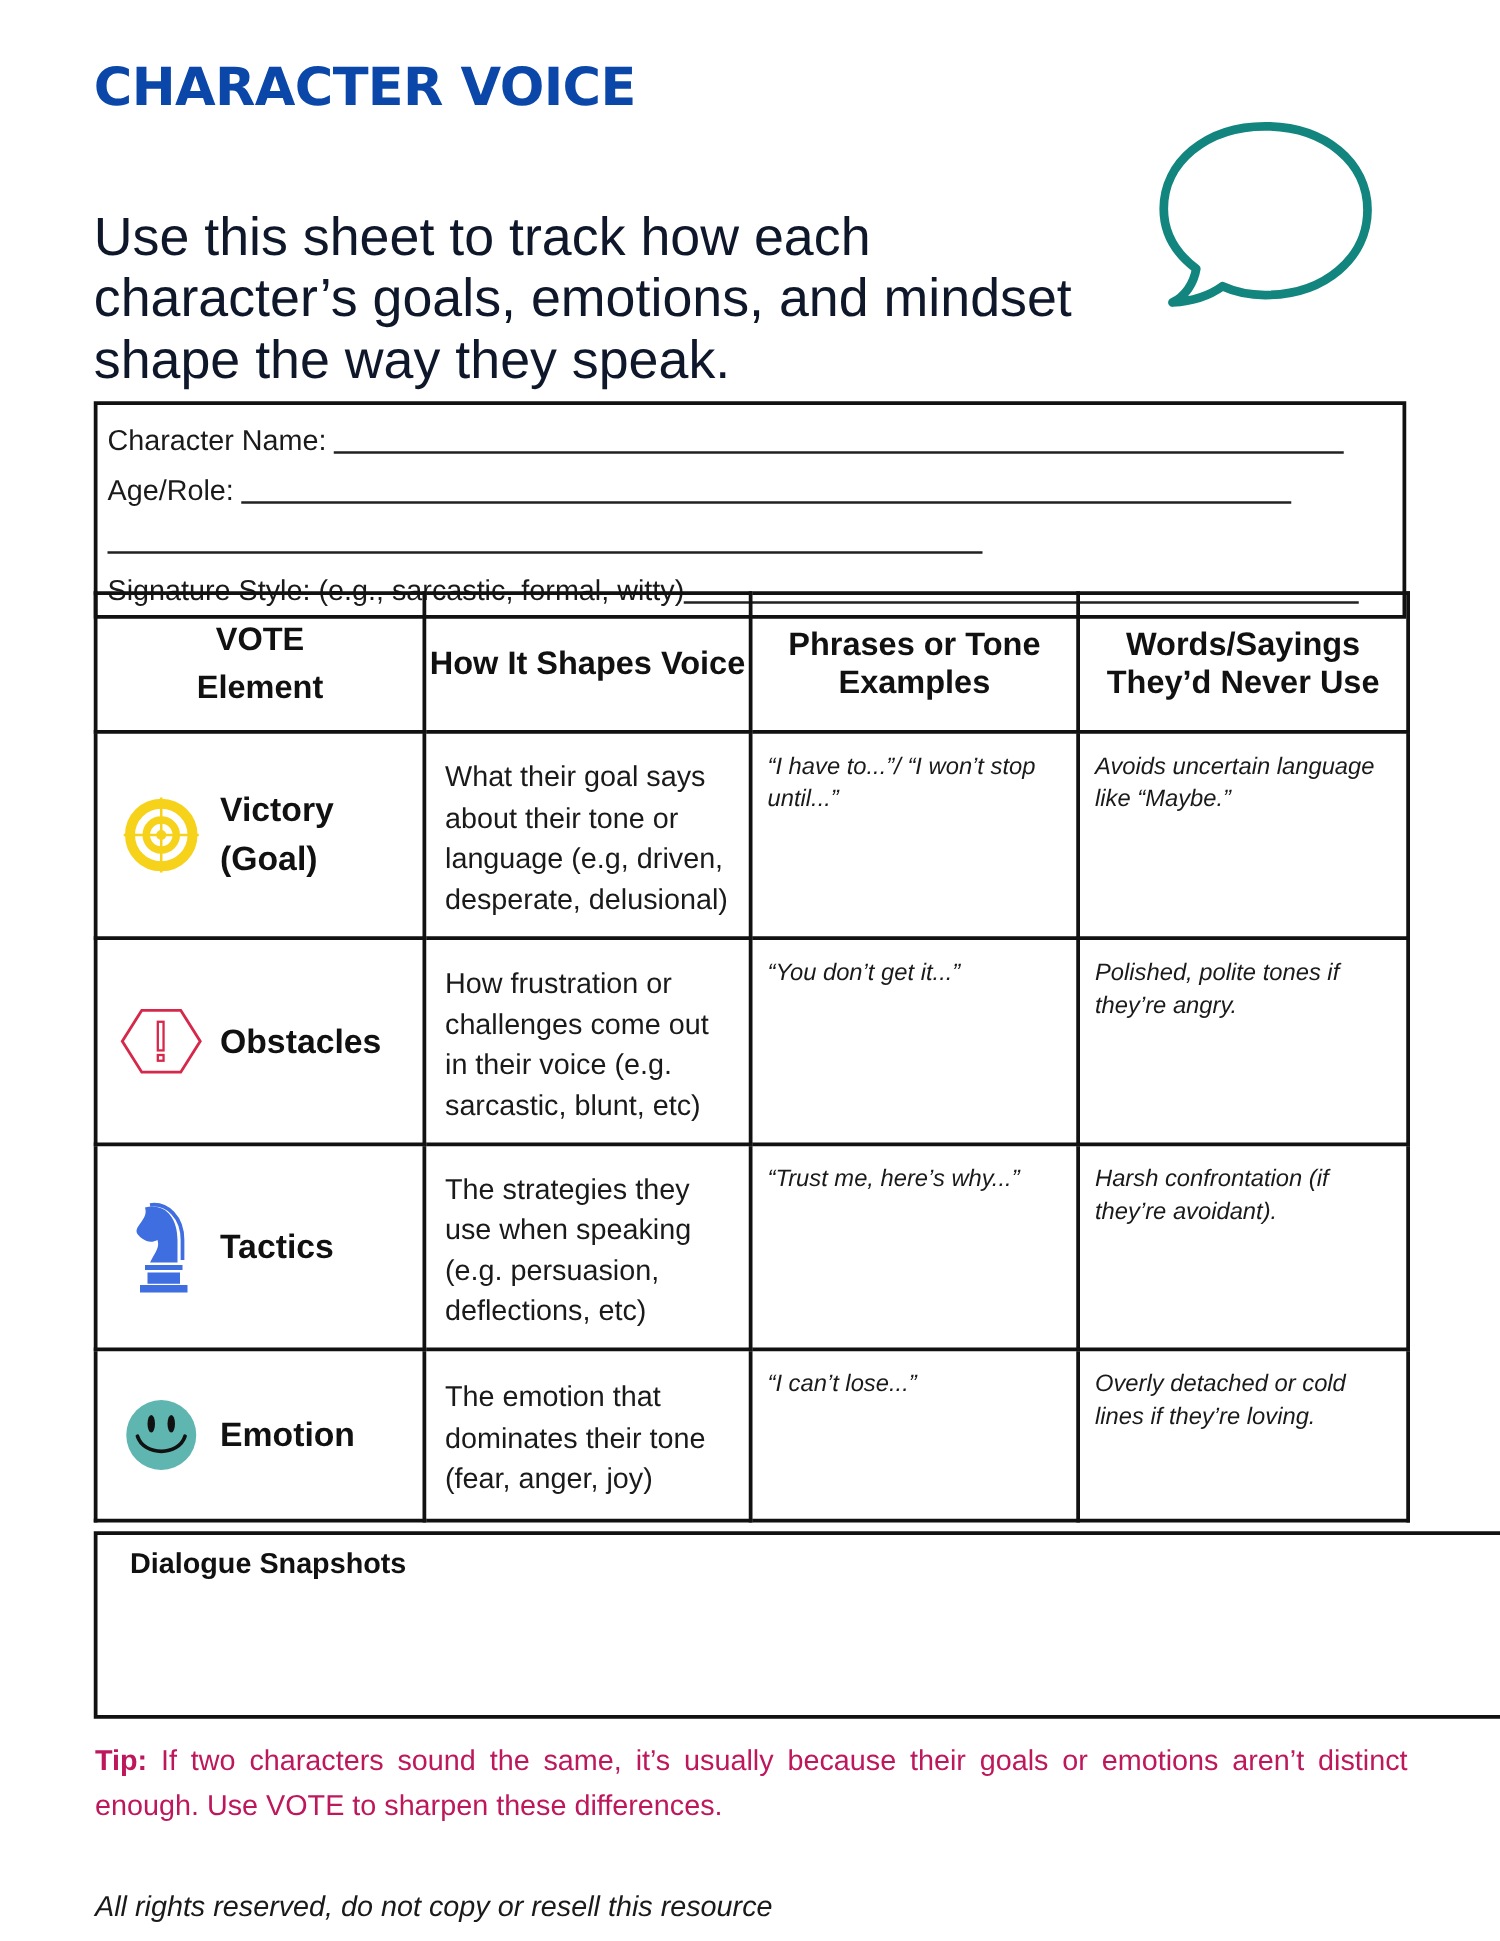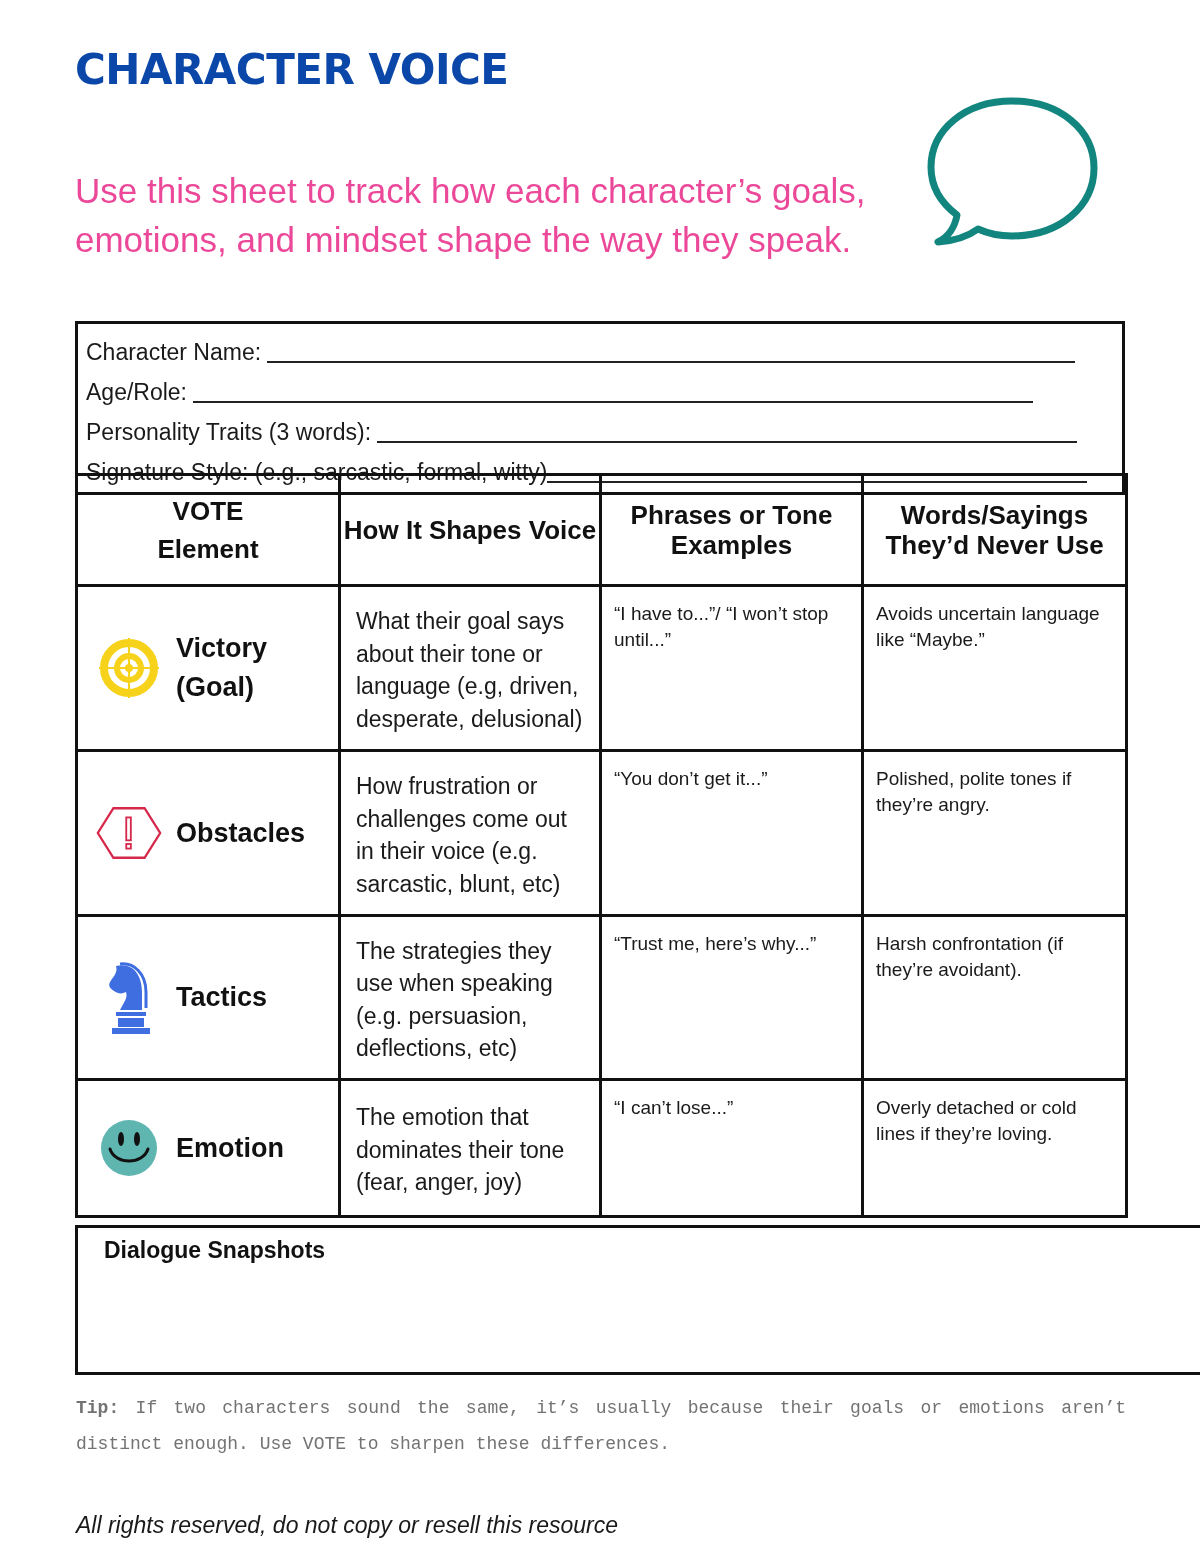--- a/index.html
+++ b/index.html
@@ -6,21 +6,21 @@
     html, body { width: 1200px; height: 1553px; background: #ffffff; }
     body { font-family: "Liberation Sans", sans-serif; color: #111; position: relative; overflow: hidden; }
 
     .title {
       position: absolute; left: 75px; top: 38px;
       font-family: "DejaVu Sans", sans-serif; font-weight: bold;
       color: #0b47a8; font-size: 42px; line-height: 63px; letter-spacing: -0.5px;
     }
     .subtitle {
       position: absolute; left: 75px; top: 166px; width: 840px;
-      font-size: 35px; line-height: 49px; color: #ec4899;
+      font-size: 43px; line-height: 49px; color: #0f172a;
     }
     .bubble { position: absolute; left: 920px; top: 95px; width: 185px; height: 155px; }
 
     .info-box {
       position: absolute; left: 75px; top: 287px; width: 1050px; height: 174px;
       border: 3px solid #111; padding: 8px 8px; margin-top: 34px;
     }
     .info-row {
       display: flex; align-items: flex-end; font-size: 23px; line-height: 40px; height: 40px; color: #1a1a1a;
     }
@@ -33,36 +33,36 @@
     }
     table.vote th, table.vote td { border: 3px solid #111; }
     table.vote th {
       height: 111px; font-size: 26px; font-weight: bold; line-height: 30px; text-align: center; color: #111;
     }
     table.vote th.first { line-height: 38px; }
     .elem-cell { display: flex; align-items: center; padding-left: 18px; gap: 14px; height: 100%; }
     .elem-icon { width: 66px; height: 66px; flex: 0 0 66px; display: flex; align-items: center; justify-content: center; }
     .elem-name { font-size: 27px; font-weight: bold; line-height: 39px; color: #111; }
     td.shape { font-size: 23px; line-height: 32.5px; padding: 14px 10px 10px 15px; vertical-align: middle; color: #1a1a1a; }
-    td.small { font-size: 19px; line-height: 26px; padding: 14px 10px 10px 12px; vertical-align: top; color: #1a1a1a; }
+    td.small { font-size: 19px; line-height: 26px; padding: 14px 10px 10px 12px; vertical-align: top; color: #1a1a1a; font-style: italic; }
     tr.r1 td { height: 165px; }
     tr.r2 td { height: 165px; }
     tr.r3 td { height: 164px; }
     tr.r4 td { height: 137px; }
 
     .snap-box {
       position: absolute; left: 75px; top: 1225px; width: 1200px; height: 150px;
       border: 3px solid #111; padding: 6px 26px;
     }
     .snap-title { font-size: 23px; font-weight: bold; line-height: 32px; color: #111; }
     .snap-desc { font-size: 18px; line-height: 26px; color: #222; }
 
     .tip {
       position: absolute; left: 76px; top: 1390px; width: 1050px;
-      font-size: 18px; line-height: 36px; color: #737373; text-align: justify; font-family: Liberation Mono, monospace;
+      font-size: 23px; line-height: 36px; color: #be185d; text-align: justify;
     }
     .tip b { font-weight: bold; }
     .rights {
       position: absolute; left: 76px; top: 1470px;
       font-size: 23px; font-style: italic; line-height: 32px; color: #1a1a1a; margin-top: 39px;
     }
   </style>
 </head>
 <body>
 
@@ -78,21 +78,20 @@
 <div class="info-box">
   <div class="info-row">
     <span class="lbl">Character Name:</span>
     <span class="line" style="width:808px"></span>
   </div>
   <div class="info-row">
     <span class="lbl">Age/Role:</span>
     <span class="line" style="width:840px"></span>
   </div>
   <div class="info-row">
-    <span class="lbl">Personality Traits (3 words):</span>
     <span class="line" style="width:700px"></span>
   </div>
   <div class="info-row">
     <span class="lbl" style="padding-right:0">Signature Style: (e.g., sarcastic, formal, witty)</span>
     <span class="line" style="width:540px"></span>
   </div>
 </div>
 
 <table class="vote">
   <colgroup>

